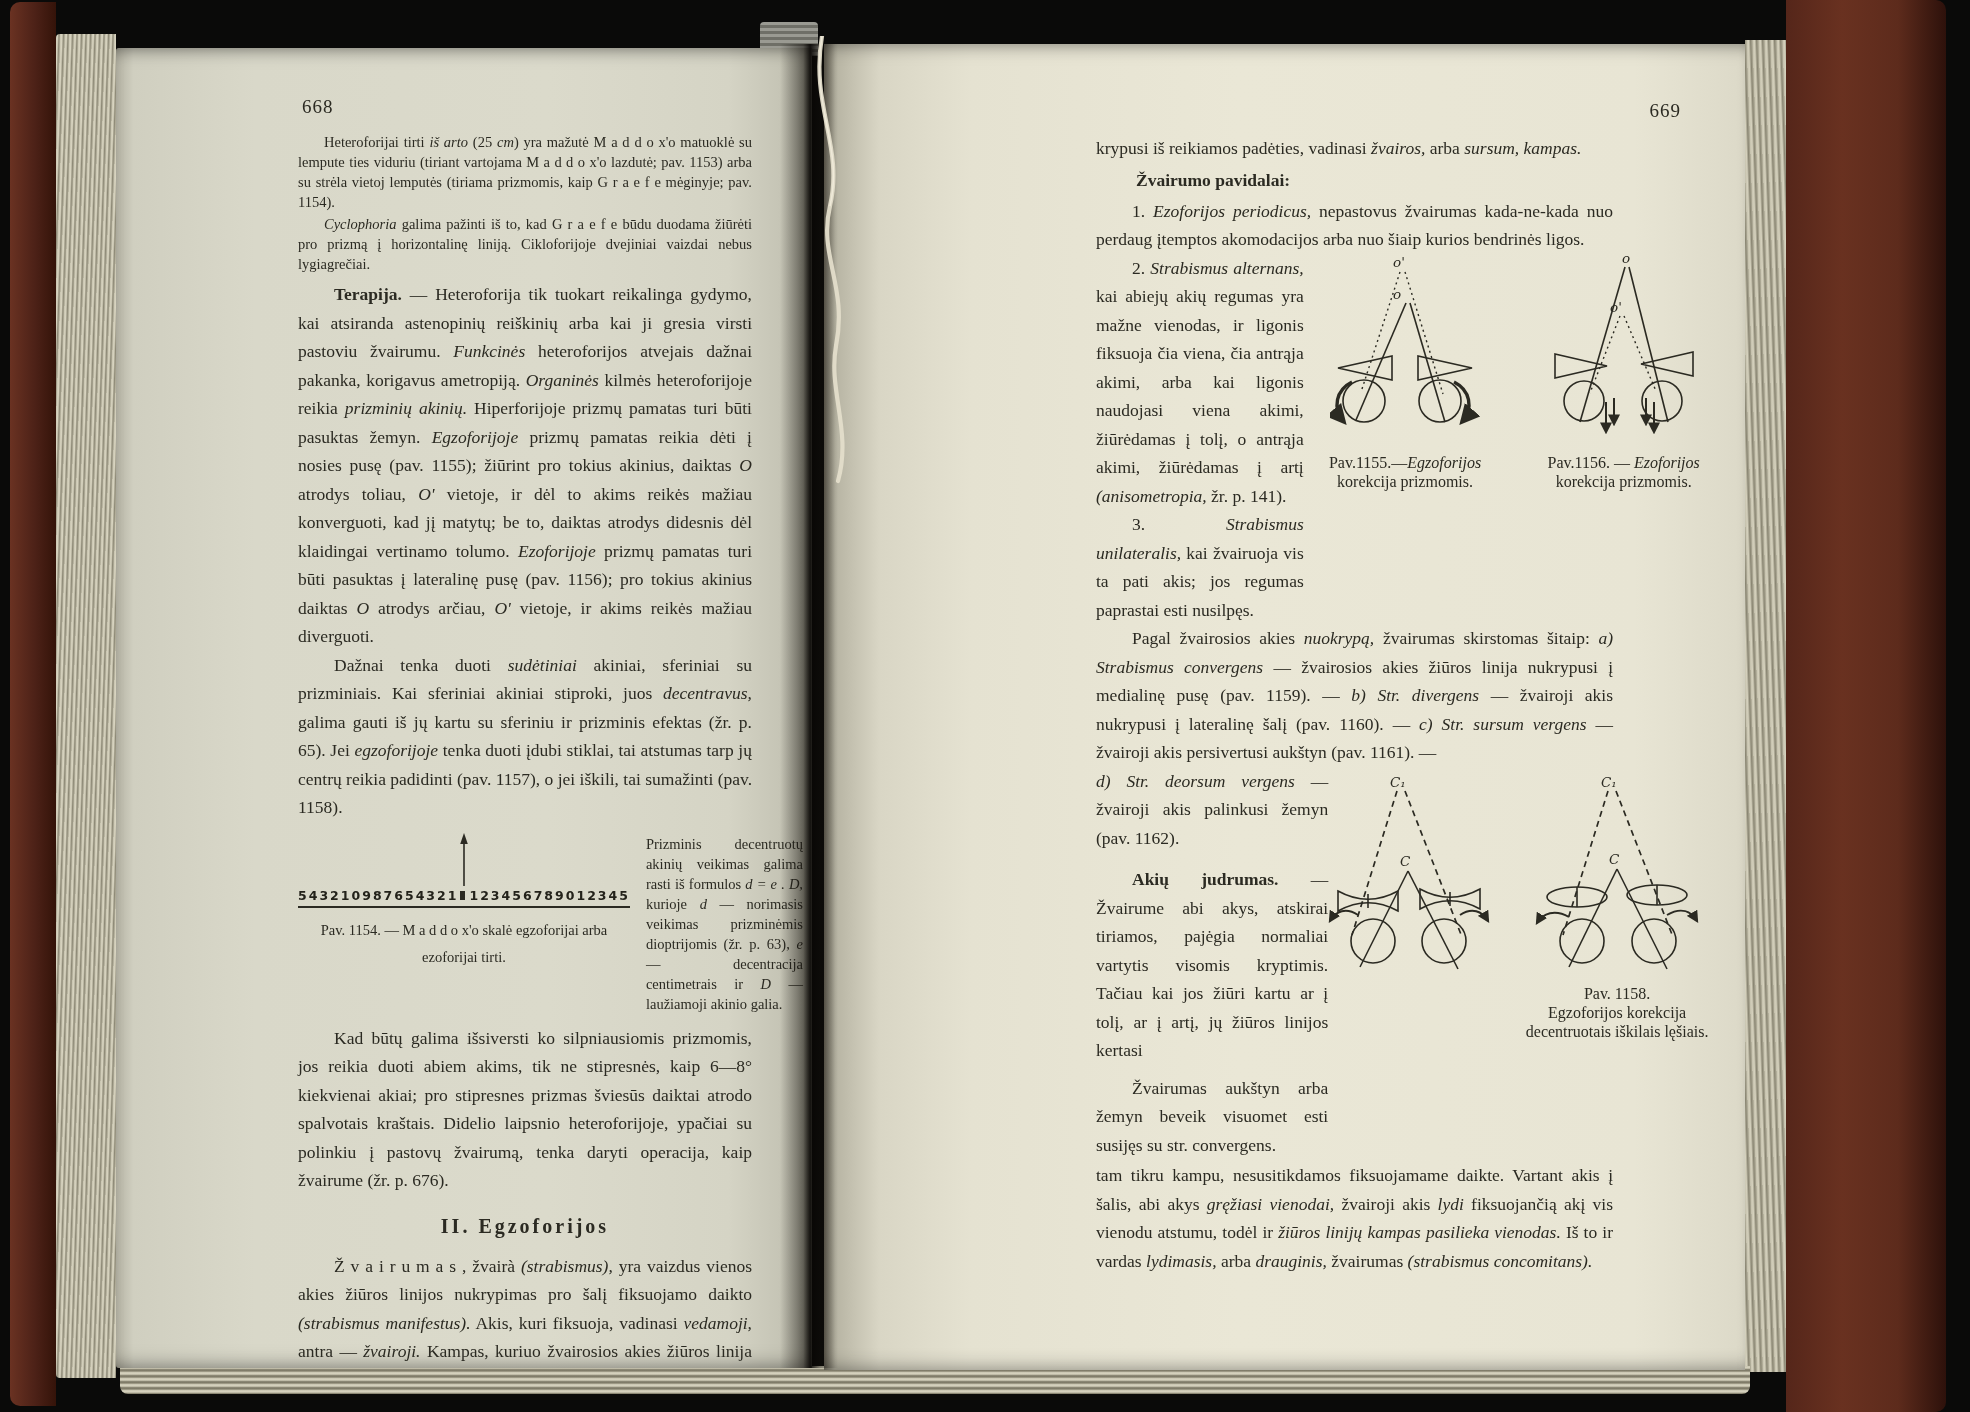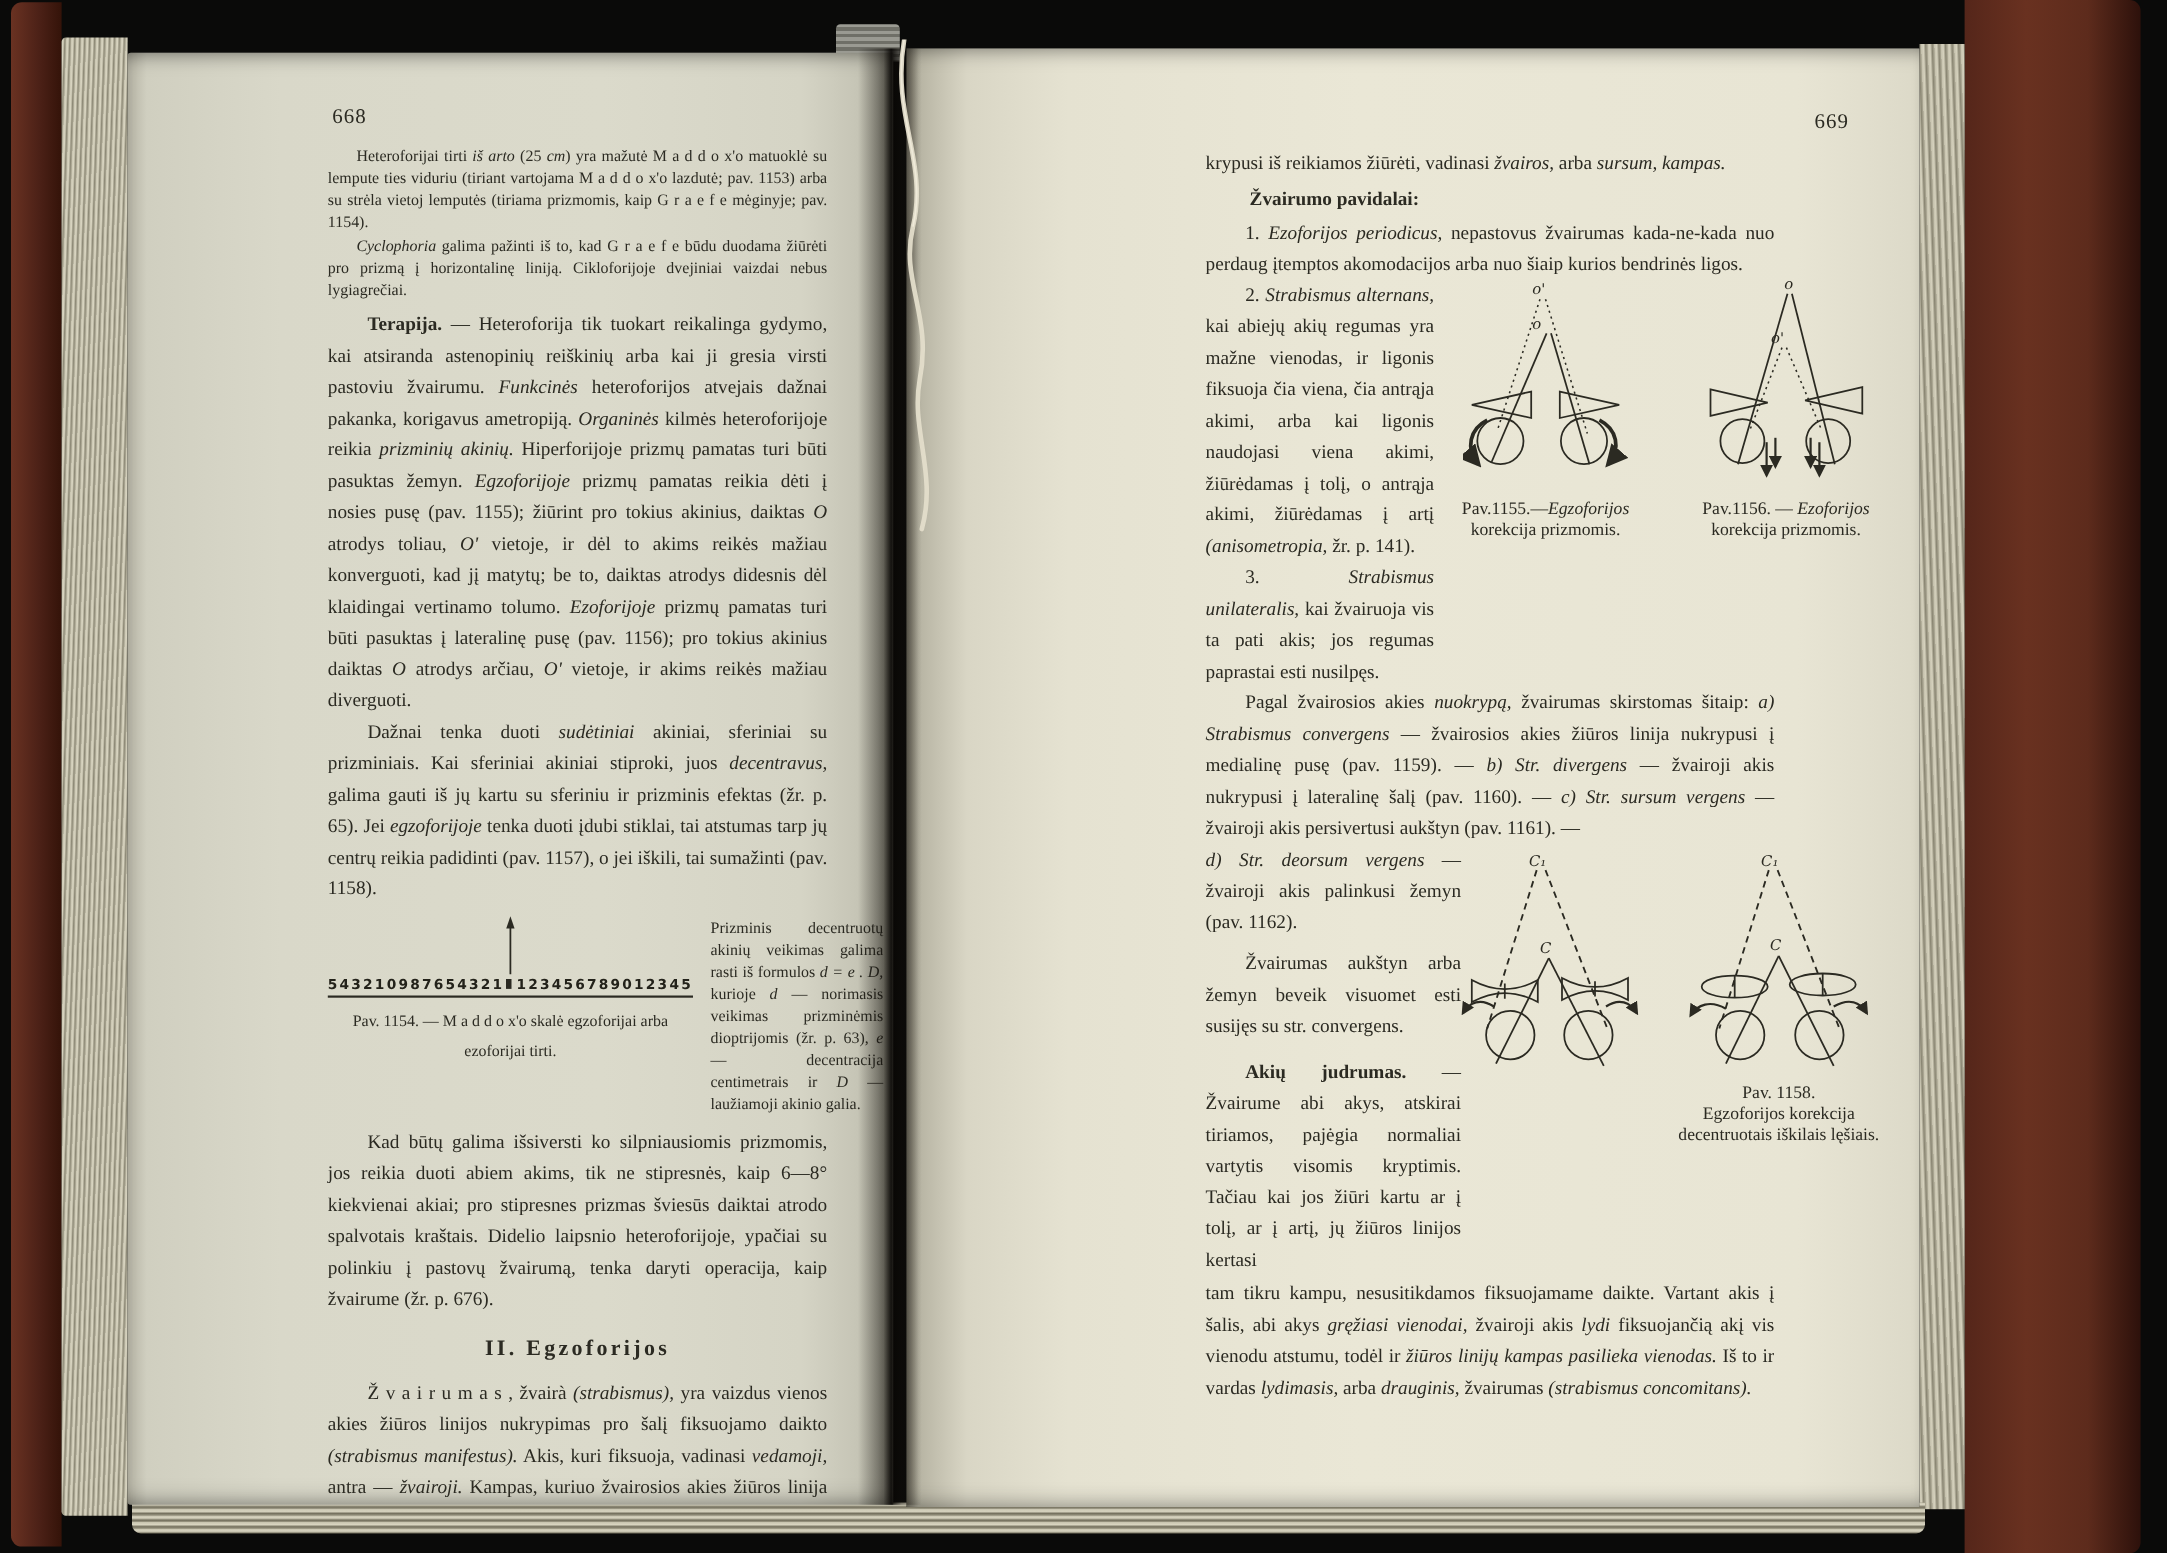--- a/index.html
+++ b/index.html
@@ -118,21 +118,21 @@
 
     <p class="t-main ind"><span>Kad būtų galima išsiversti ko silpniausiomis prizmomis, jos reikia duoti abiem akims, tik ne stipresnės, kaip 6—8° kiekvienai akiai; pro stipresnes prizmas šviesūs daiktai atrodo spalvotais kraštais. Didelio laipsnio heteroforijoje, ypačiai su polinkiu į pastovų žvairumą, tenka daryti operacija, kaip žvairume (žr. p. 676).</span></p>
     <h2 class="strab">II.  Egzoforijos</h2>
     <p class="t-main ind"><span>Ž v a i r u m a s ,  žvairà </span><span class="it">(strabismus),</span><span> yra vaizdus vienos akies žiūros linijos nukrypimas pro šalį fiksuojamo daikto </span><span class="it">(strabismus manifestus).</span><span> Akis, kuri fiksuoja, vadinasi </span><span class="it">vedamoji,</span><span> antra — </span><span class="it">žvairoji.</span><span> Kampas, kuriuo žvairosios akies žiūros linija yra nu-</span></p>
   </div>
 </div>
 
 <div class="page right-page">
   <div class="pnum">669</div>
   <div class="content">
-    <p class="t-main"><span>krypusi iš reikiamos žiūrėti, vadinasi </span><span class="it">žvairos,</span><span> arba </span><span class="it">sursum,</span><span> </span><span class="it">kampas.</span></p>
+    <p class="t-main"><span>krypusi iš reikiamos padėties, vadinasi </span><span class="it">žvairos,</span><span> arba </span><span class="it">sursum,</span><span> </span><span class="it">kampas.</span></p>
     <h3 class="pav">Žvairumo pavidalai:</h3>
     <p class="t-main ind"><span>1. </span><span class="it">Ezoforijos periodicus,</span><span> nepastovus žvairumas kada-ne-kada nuo perdaug įtemptos akomodacijos arba nuo šiaip kurios bendrinės ligos.</span></p>
 
     <div class="twocol">
       <div class="ntext">
         <p class="t-main ind"><span>2. </span><span class="it">Strabismus alternans,</span><span> kai abiejų akių regumas yra mažne vienodas, ir ligonis fiksuoja čia viena, čia antrąja akimi, arba kai ligonis naudojasi viena akimi, žiūrėdamas į tolį, o antrąja akimi, žiūrėdamas į artį </span><span class="it">(anisometropia,</span><span> žr. p. 141).</span></p>
         <p class="t-main ind"><span>3. </span><span class="it">Strabismus unilateralis,</span><span> kai žvairuoja vis ta pati akis; jos regumas paprastai esti nusilpęs.</span></p>
       </div>
       <div class="figs figs-a">
         <div class="figblock">
@@ -182,22 +182,22 @@
           <div class="figcap2"><span>Pav.1156. — </span><span class="it">Ezoforijos</span><span> korekcija prizmomis.</span></div>
         </div>
       </div>
     </div>
 
     <p class="t-main ind"><span>Pagal žvairosios akies </span><span class="it">nuokrypą,</span><span> žvairumas skirstomas šitaip: </span><span class="it">a) Strabismus convergens</span><span> — žvairosios akies žiūros linija nukrypusi į medialinę pusę (pav. 1159). — </span><span class="it">b) Str. divergens</span><span> — žvairoji akis nukrypusi į lateralinę šalį (pav. 1160). — </span><span class="it">c) Str. sursum vergens</span><span> — žvairoji akis persivertusi aukštyn (pav. 1161). — </span></p>
 
     <div class="twocol">
       <div class="ntext">
         <p class="t-main"><span class="it">d) Str. deorsum vergens</span><span> — žvairoji akis palinkusi žemyn (pav. 1162).</span></p>
+        <p class="t-main ind gap12"><span class="bd">Akių judrumas.</span><span> — Žvairume abi akys, atskirai tiriamos, pajėgia normaliai vartytis visomis kryptimis. Tačiau kai jos žiūri kartu ar į tolį, ar į artį, jų žiūros linijos kertasi</span></p>
         <p class="t-main ind gap8"><span>Žvairumas aukštyn arba žemyn beveik visuomet esti susijęs su str. convergens.</span></p>
-        <p class="t-main ind gap12"><span class="bd">Akių judrumas.</span><span> — Žvairume abi akys, atskirai tiriamos, pajėgia normaliai vartytis visomis kryptimis. Tačiau kai jos žiūri kartu ar į tolį, ar į artį, jų žiūros linijos kertasi</span></p>
       </div>
       <div class="figs figs-b">
         <div class="figblock">
           <svg class="diagram" width="165" height="210" viewBox="0 0 165 210">
             <defs>
               <marker id="ah57" viewBox="0 0 10 10" refX="8" refY="5" markerWidth="6" markerHeight="6" orient="auto">
                 <path d="M0,0 L10,5 L0,10 z" fill="#2b2a22"></path>
               </marker>
             </defs>
             <text x="62" y="16" class="flbl">C₁</text>

